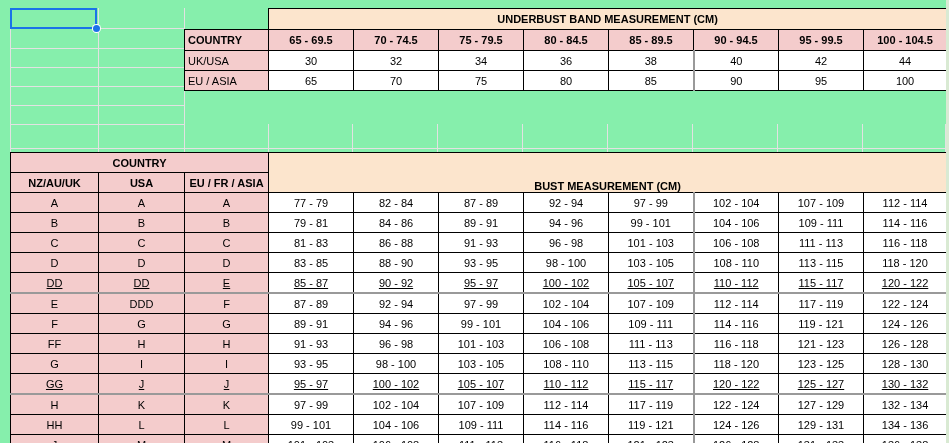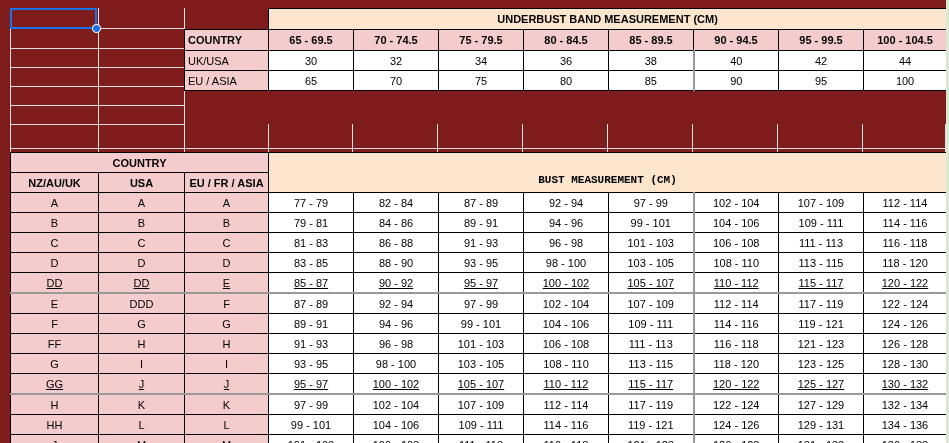--- a/index.html
+++ b/index.html
@@ -1,33 +1,33 @@
 <!DOCTYPE html>
 <html><head>
 <meta charset="utf-8">
 <style>
   html,body{margin:0;padding:0;background:#fff;}
   .sheet{
-    position:relative;width:949px;height:443px;background:#7f1d1d;overflow:hidden;
+    position:relative;width:949px;height:443px;background:#86efac;overflow:hidden;
     font-family:"Liberation Sans",sans-serif;font-size:11px;color:#000;
     --pink:#f4cccc;--peach:#fce5cd;--green:#d9ead3;--grid:#e2e2e2;--sel:#1a73e8;--divider:#999999;
   }
   .gridlines{position:absolute;left:0;top:0;}
   .gridlines line{stroke:var(--grid);stroke-width:1;shape-rendering:crispEdges;}
   table{border-collapse:collapse;table-layout:fixed;position:absolute;}
   td{border:1px solid #000;background:#fff;text-align:center;vertical-align:middle;
      padding:0;white-space:nowrap;overflow:hidden;height:19px;line-height:12px;}
   tr.h20 td{height:20px;}
   td.ghost{border:none;background:transparent;}
   td.pink{background:var(--pink);}
   td.peach{background:var(--peach);}
   td.bold{font-weight:bold;}
   td.label{text-align:left;padding-left:3px;}
   td.title{font-weight:bold;}
-  td.vbottom{vertical-align:bottom;padding-bottom:6px;font-family:Liberation Mono, monospace;}
+  td.vbottom{vertical-align:bottom;padding-bottom:0;}
   td.thickL{border-left:2px solid var(--divider);}
   tr.thickB td{border-bottom:2px solid var(--divider);text-decoration:underline;}
   .band{left:184px;top:8px;width:762px;}
   .cup{left:10px;top:152px;width:936px;}
   .selection{position:absolute;left:10px;top:8px;width:87px;height:21px;
      border:2px solid var(--sel);box-sizing:border-box;background:transparent;}
   .handle{position:absolute;right:-5px;bottom:-5px;width:7px;height:7px;border-radius:50%;
      background:var(--sel);box-shadow:0 0 0 1px #fff;}
   .green-strip{position:absolute;left:946px;top:0;width:3px;height:443px;background:var(--green);}
 </style>

